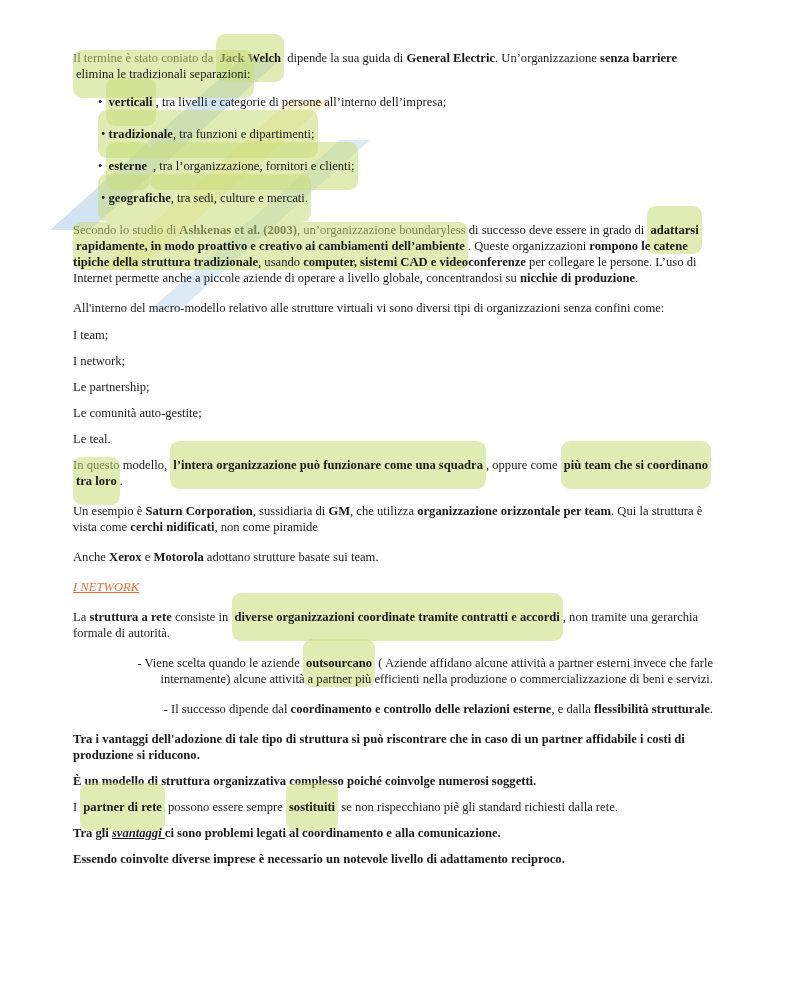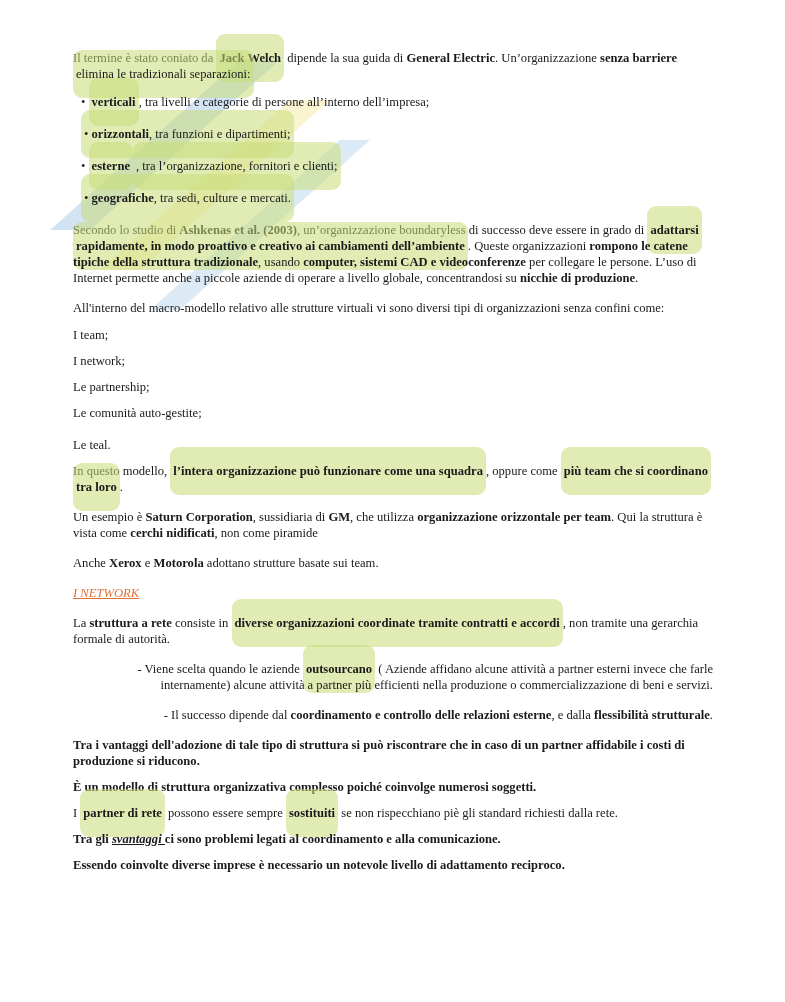--- a/index.html
+++ b/index.html
@@ -8,21 +8,21 @@
     font-family: "Liberation Serif", "DejaVu Serif", serif; font-size: 12.6px; color: #1a1a1a;
   }
   .watermark {
     position: absolute; left: 40px; top: 40px; width: 380px; height: 300px;
     pointer-events: none; opacity: 0.35; z-index: 0;
   }
   .page { position: absolute; left: 73px; top: 50px; width: 640px; z-index: 1; line-height: 16px; }
   p { margin: 0; }
   b { font-weight: bold; }
   .hl { background: rgba(200, 220, 120, 0.55); border-radius: 9px; padding: 17px 3px; box-decoration-break: clone; -webkit-box-decoration-break: clone; }
-  .bullet { margin-left: 8px; }
+  .bullet { margin-left: 25px; }
   .dash { margin-left: 25px; text-indent: 0; text-align: right; }
   .dash .cont { display: block; margin-left: 22px; }
   .heading { color: #e0703a; font-style: italic; text-decoration: underline; }
   .svantaggi { font-style: italic; text-decoration: underline; }
 </style>
 </head>
 <body>
 
 <svg class="watermark" viewBox="0 0 380 300">
   <polygon points="10,190 200,20 240,20 50,190" fill="#7fb2e0"></polygon>
@@ -30,35 +30,35 @@
   <polygon points="110,270 300,100 330,100 140,270" fill="#9cc4e8"></polygon>
 </svg>
 
 <div class="page">
   <p style="margin-bottom:12px">
     <span>Il termine è stato coniato da </span><b class="hl">Jack Welch</b><span> dipende la sua guida di </span><b>General Electric</b><span>. Un’organizzazione </span><b>senza barriere</b><br>
     <span class="hl">elimina le tradizionali separazioni:</span>
   </p>
 
   <p class="bullet" style="margin-bottom:16px">• <b class="hl">verticali</b><span>, tra livelli e categorie di persone all’interno dell’impresa;</span></p>
-  <p class="bullet" style="margin-bottom:16px"><span class="hl">• <b>orizzontali</b><span>, tra funzioni e dipartimenti;</span></span></p>
+  <p class="bullet" style="margin-bottom:16px"><span class="hl">• <b>tradizionale</b><span>, tra funzioni e dipartimenti;</span></span></p>
   <p class="bullet" style="margin-bottom:16px">• <b class="hl">esterne</b><span class="hl">, tra l’organizzazione, fornitori e clienti;</span></p>
   <p class="bullet" style="margin-bottom:16px"><span class="hl">• <b>geografiche</b><span>, tra sedi, culture e mercati.</span></span></p>
 
   <p style="margin-bottom:14px">
     <span>Secondo lo studio di </span><b>Ashkenas et al. (2003)</b><span>, un’organizzazione boundaryless di successo deve essere in grado di </span><b class="hl">adattarsi rapidamente, in modo proattivo e creativo ai cambiamenti dell’ambiente</b><span>. Queste organizzazioni </span><b>rompono le catene tipiche della struttura tradizionale</b><span>, usando </span><b>computer, sistemi CAD e videoconferenze</b><span> per collegare le persone. L’uso di Internet permette anche a piccole aziende di operare a livello globale, concentrandosi su </span><b>nicchie di produzione</b><span>.</span>
   </p>
 
   <p style="margin-bottom:11px">All'interno del macro-modello relativo alle strutture virtuali vi sono diversi tipi di organizzazioni senza confini come:</p>
 
   <div>
     <p style="margin-bottom:10px">I team;</p>
     <p style="margin-bottom:10px">I network;</p>
     <p style="margin-bottom:10px">Le partnership;</p>
-    <p style="margin-bottom:16px">Le comunità auto-gestite;</p>
+    <p style="margin-bottom:10px">Le comunità auto-gestite;</p>
     <p style="margin-bottom:10px">Le teal.</p>
   </div>
 
   <p style="margin-bottom:14px">
     <span>In questo modello, </span><b class="hl">l’intera organizzazione può funzionare come una squadra</b><span>, oppure come </span><b class="hl">più team che si coordinano tra loro</b><span>.</span>
   </p>
   <p style="margin-bottom:14px">
     <span>Un esempio è </span><b>Saturn Corporation</b><span>, sussidiaria di </span><b>GM</b><span>, che utilizza </span><b>organizzazione orizzontale per team</b><span>. Qui la struttura è vista come </span><b>cerchi nidificati</b><span>, non come piramide</span>
   </p>
   <p style="margin-bottom:14px">

